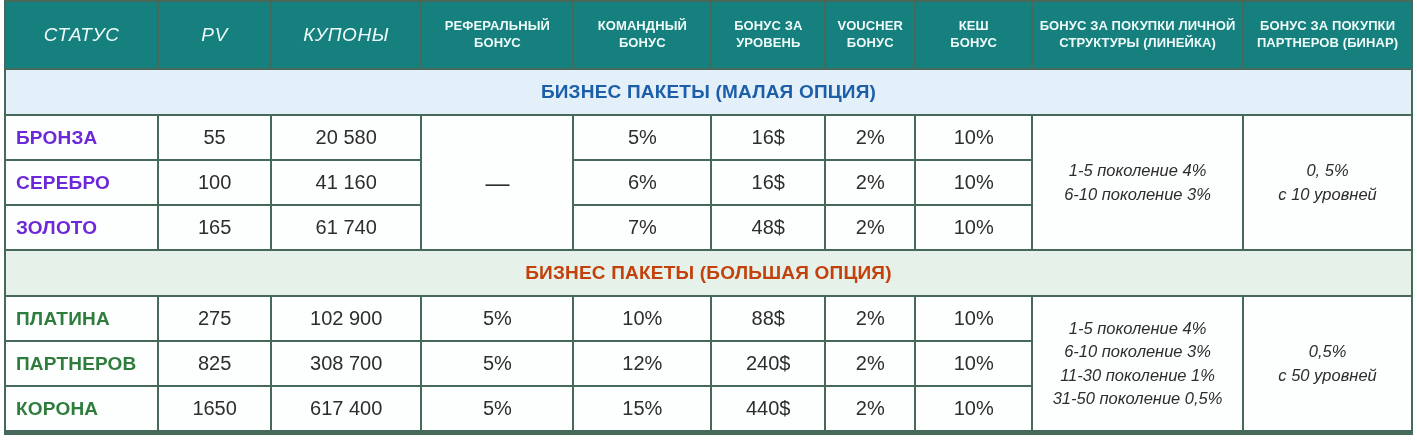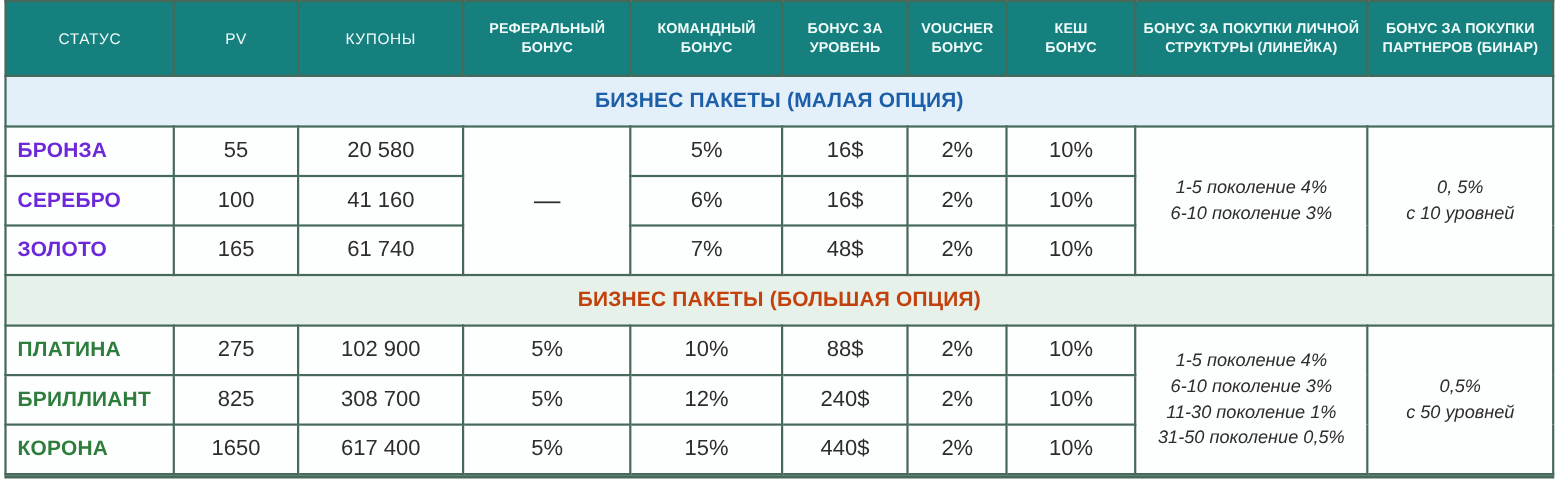--- a/index.html
+++ b/index.html
@@ -15,21 +15,21 @@
   th, td { border: 2px solid #47695a; }
 
   thead th {
     background: #16807e;
     color: #effbfa;
     vertical-align: middle;
     text-align: center;
     padding: 2px 6px;
     height: 68px;
   }
-  .th-big  { font-size: 14px; font-weight: 400; letter-spacing: 0.6px; }
+  .th-big  { font-size: 19px; font-weight: 400; letter-spacing: 0.6px; font-style: italic; }
   .th-small{ font-size: 13px; font-weight: 700; line-height: 1.3; letter-spacing: 0.1px; }
   .th-pad  { padding-left: 24px; padding-right: 24px; }
 
   tbody td {
     background: #fdfefe;
     height: 45px;
     font-size: 20px;
     color: #2d2d2d;
     text-align: center;
     vertical-align: middle;
@@ -143,21 +143,21 @@
           <div>11-30 поколение 1%</div>
           <div>31-50 поколение 0,5%</div>
         </td>
         <td class="multi" rowspan="3">
           <div>0,5%</div>
           <div>с 50 уровней</div>
         </td>
       </tr>
 
       <tr>
-        <td class="status green">БРИЛЛИАНТ</td>
+        <td class="status green">ПАРТНЕРОВ</td>
         <td>825</td>
         <td>308 700</td>
         <td>5%</td>
         <td>12%</td>
         <td>240$</td>
         <td>2%</td>
         <td>10%</td>
       </tr>
 
       <tr>

